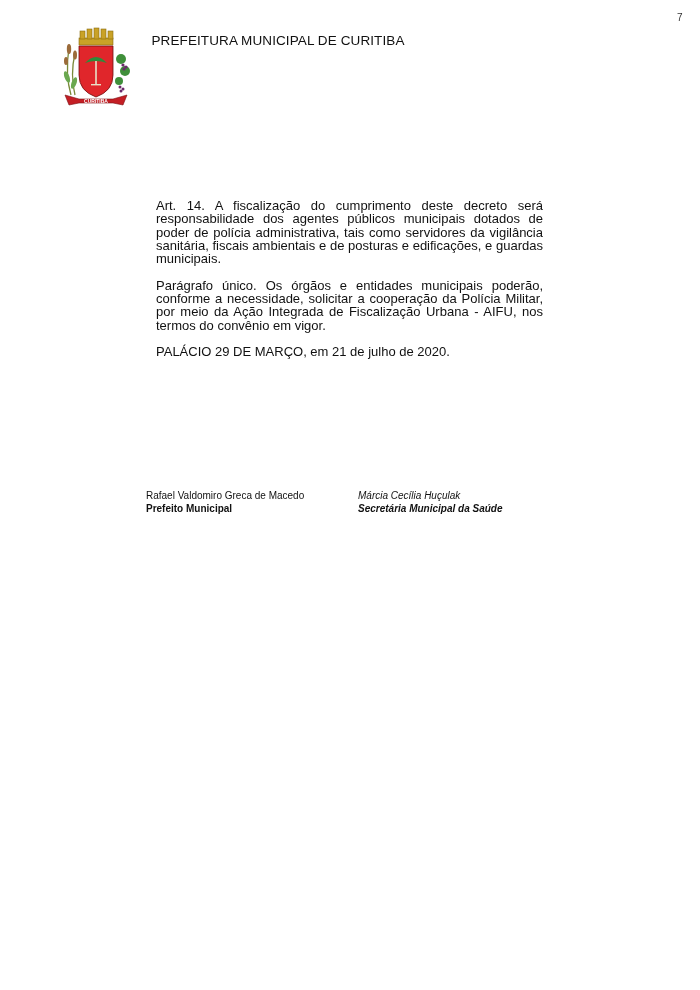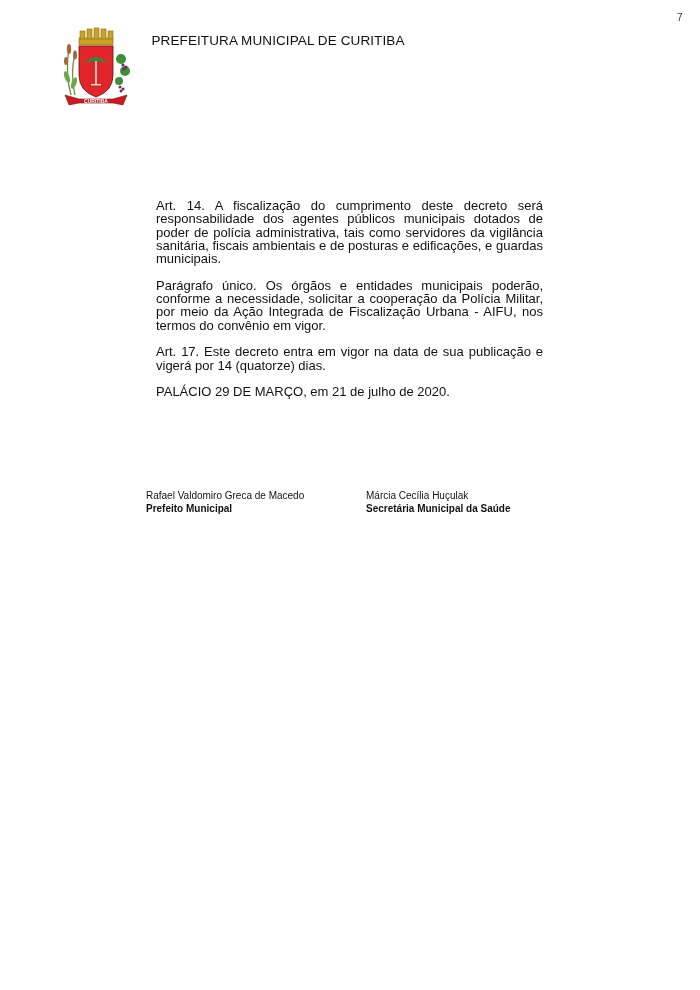--- a/index.html
+++ b/index.html
@@ -6,21 +6,21 @@
   body { width: 700px; height: 990px; position: relative; overflow: hidden; font-family: "Liberation Sans", sans-serif; color: #111; }
   .page-number { position: absolute; top: 12px; left: 677px; font-size: 10px; color: #333; }
   .crest { position: absolute; left: 57px; top: 25px; width: 78px; height: 84px; }
   .header-title { position: absolute; top: 33px; left: 0; width: 556px; text-align: center; font-size: 13.5px; color: #111; letter-spacing: 0.1px; padding-left: 0; }
   .header-title span { display: inline-block; margin-left: 0px; }
   .body-text { position: absolute; left: 156px; top: 199px; width: 387px; font-size: 13px; line-height: 13.3px; }
   .para { text-align: justify; margin: 0 0 13.3px 0; }
   .sigs { position: absolute; top: 489px; left: 0; width: 700px; font-size: 10px; line-height: 13px; }
   .sig { position: absolute; width: 220px; }
   .sig.left { left: 146px; }
-  .sig.right { left: 366px; }
+  .sig.right { left: 358px; font-style: italic; }
   .sig .role { font-weight: bold; }
 </style>
 </head>
 <body>
 
 <div>
 
   <div class="page-number">7</div>
 
   <div class="crest">
@@ -74,21 +74,20 @@
     </svg>
   </div>
 
   <div class="header-title">
     <span>PREFEITURA MUNICIPAL DE CURITIBA</span>
   </div>
 
   <div class="body-text">
     <p class="para">Art. 14. A fiscalização do cumprimento deste decreto será responsabilidade dos agentes públicos municipais dotados de poder de polícia administrativa, tais como servidores da vigilância sanitária, fiscais ambientais e de posturas e edificações, e guardas municipais.</p>
     <p class="para">Parágrafo único. Os órgãos e entidades municipais poderão, conforme a necessidade, solicitar a cooperação da Polícia Militar, por meio da Ação Integrada de Fiscalização Urbana - AIFU, nos termos do convênio em vigor.</p>
-    <p class="para">Art. 17. Este decreto entra em vigor na data de sua publicação e vigerá por 14 (quatorze) dias.</p>
     <p class="para">PALÁCIO 29 DE MARÇO, em 21 de julho de 2020.</p>
   </div>
 
   <div class="sigs">
     <div class="sig left">
       <div>Rafael Valdomiro Greca de Macedo</div>
       <div class="role">Prefeito Municipal</div>
     </div>
     <div class="sig right">
       <div>Márcia Cecília Huçulak</div>

